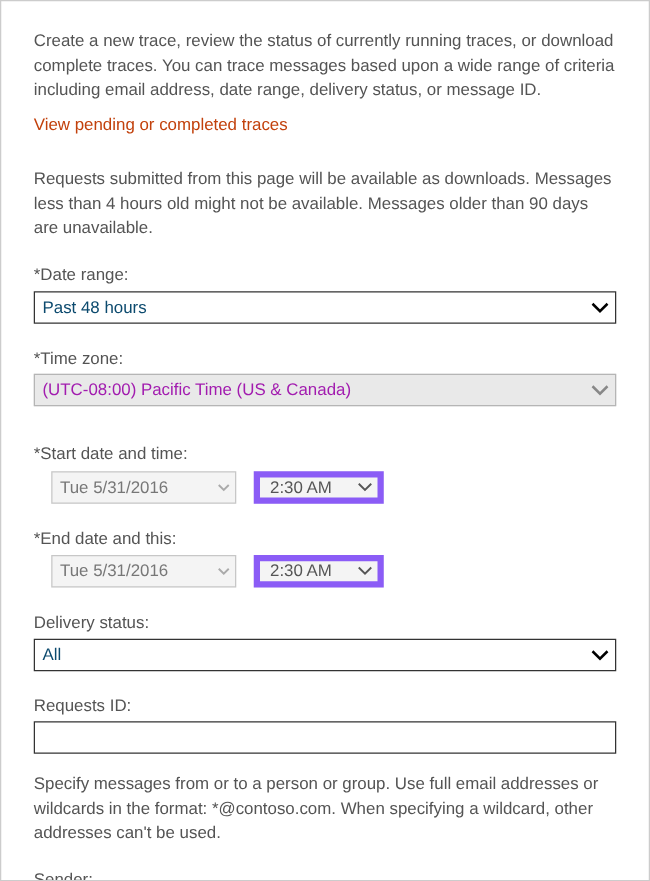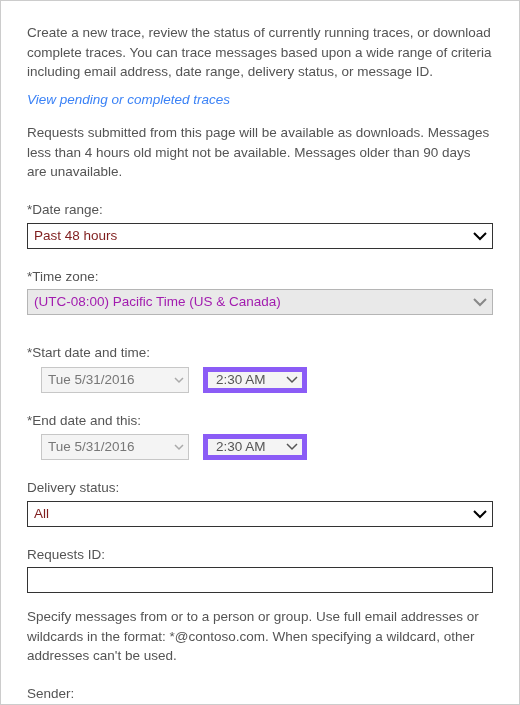--- a/index.html
+++ b/index.html
@@ -7,33 +7,33 @@
   body {
     font-family: "Segoe UI", Arial, sans-serif;
     font-size: 13.5px;
     color: #545454;
     background: #fff;
     border: 1px solid #ccc;
     padding: 22px 26px;
     line-height: 1.45;
   }
   .intro { margin-bottom: 8px; }
-  .link { color: #3b82f6; margin-bottom: 14px; cursor: pointer; font-style: italic; }
+  .link { color: #c2410c; margin-bottom: 24px; cursor: pointer; }
   .req-note { margin-bottom: 14px; }
   .label { margin-top: 18px; margin-bottom: 3px; }
   .select-wrap, .input-wrap {
     position: relative;
     width: 100%;
     height: 26px;
     border: 1px solid #333;
     background: #fff;
     display: flex;
     align-items: center;
     padding: 0 6px;
-    color: #7f1d1d;
+    color: #0c4a6e;
   }
   .select-wrap.disabled {
     background: #e9e9e9;
     border-color: #b5b5b5;
     color: #a21caf;
   }
   .chev {
     position: absolute;
     right: 4px;
     top: 50%;

